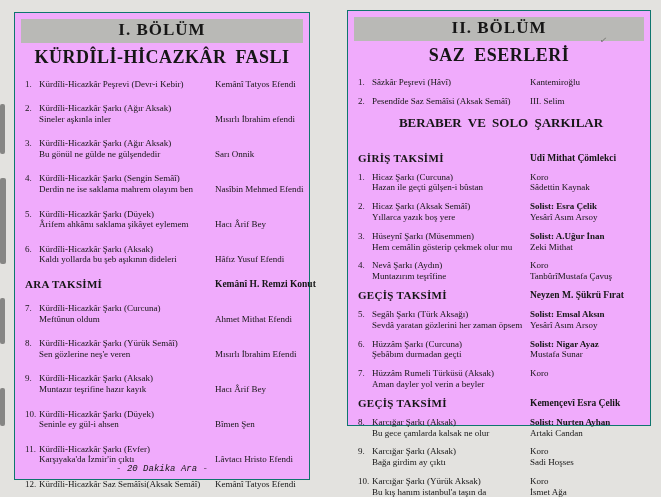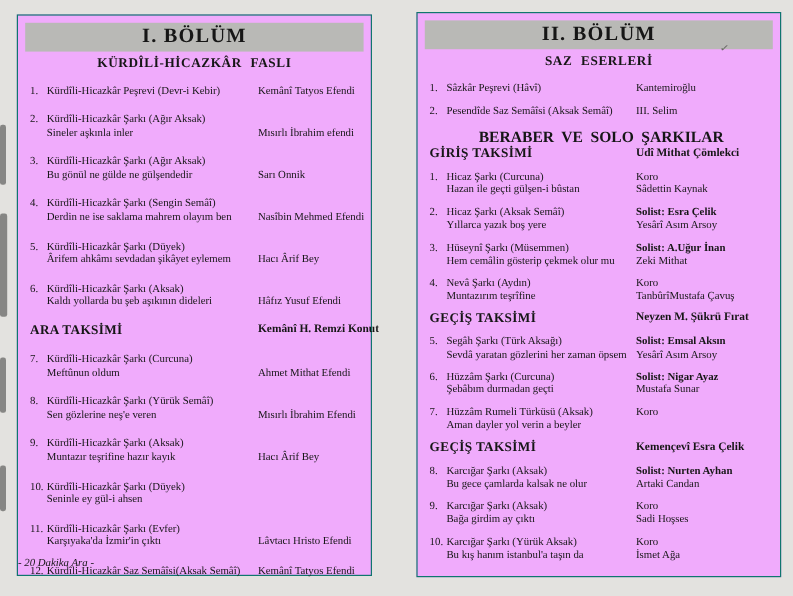--- a/index.html
+++ b/index.html
@@ -11,35 +11,35 @@
   }
   .page{position:relative;width:661px;height:497px;background:#e3e2df;overflow:hidden;}
 
   .panel{
     position:absolute;
     background:#f0abfc;
     border:1px solid #0f766e;
     box-sizing:border-box;
   }
   .panel-left{left:14px;top:12px;width:296px;height:468px;}
-  .panel-right{left:347px;top:10px;width:304px;height:471px;}
+  .panel-right{left:347px;top:10px;width:304px;height:416px;}
 
   .titlebar{
     margin:6px 6px 0 6px;
     background:#b9b9b6;
     text-align:center;
     font-weight:bold;
     font-size:17px;
     letter-spacing:1px;
     padding:1px 0 3px 0;
   }
   .subtitle{
     text-align:center;
     font-weight:bold;
-    font-size:11px;
+    font-size:18px;
     margin-top:4px;
     word-spacing:4px;
     letter-spacing:0.5px;
   }
 
   .rows{margin:11px 6px 0 10px;}
   .row{display:flex;}
   .panel-left .row{margin-bottom:13.5px;}
   .panel-right .row{margin-bottom:8px;}
 
@@ -66,28 +66,29 @@
   .section-row .rpart .line{font-weight:bold;font-size:9.5px;line-height:11px;}
 
   .heading-row{
     display:block;
     text-align:center;
     font-weight:bold;
     font-size:13px;
     word-spacing:3px;
     margin-top:1px;
   }
-  .panel-right .heading-row{margin-bottom:1px;}
+  .panel-right .heading-row{margin-bottom:22px;}
 
   .footer-note{
     position:absolute;
     left:0;right:0;bottom:5px;
-    text-align:left;
+    text-align:center;
     font-style:italic;
     font-size:9px;
+    font-family:Liberation Mono, monospace;
   }
 
   .pen-mark{
     position:absolute;
     left:252px;top:24px;
     font-size:9px;
     color:#6a6a66;
     transform:rotate(8deg);
   }
 
@@ -154,21 +155,21 @@
             <div class="line lyric">Derdin ne ise saklama mahrem olayım ben</div>
           </div>
           <div class="rpart">
             <div class="line">&nbsp;</div>
             <div class="line">Nasîbin Mehmed Efendi</div>
           </div>
         </div>
         <div class="row item-row">
           <div class="lpart">
             <div class="line"><span class="num">5.</span>Kürdîli-Hicazkâr Şarkı (Düyek)</div>
-            <div class="line lyric">Ârifem ahkâmı sevdadan şikâyet eylemem</div>
+            <div class="line lyric">Ârifem ahkâmı saklama şikâyet eylemem</div>
           </div>
           <div class="rpart">
             <div class="line">&nbsp;</div>
             <div class="line">Hacı Ârif Bey</div>
           </div>
         </div>
         <div class="row item-row">
           <div class="lpart">
             <div class="line"><span class="num">6.</span>Kürdîli-Hicazkâr Şarkı (Aksak)</div>
             <div class="line lyric">Kaldı yollarda bu şeb aşıkının dideleri</div>
@@ -213,20 +214,24 @@
           </div>
           <div class="rpart">
             <div class="line">&nbsp;</div>
             <div class="line">Hacı Ârif Bey</div>
           </div>
         </div>
         <div class="row item-row">
           <div class="lpart">
             <div class="line"><span class="num">10.</span>Kürdîli-Hicazkâr Şarkı (Düyek)</div>
             <div class="line lyric">Seninle ey gül-i ahsen</div>
+          </div>
+          <div class="rpart">
+            <div class="line">&nbsp;</div>
+            <div class="line">Bîmen Şen</div>
           </div>
         </div>
         <div class="row item-row">
           <div class="lpart">
             <div class="line"><span class="num">11.</span>Kürdîli-Hicazkâr Şarkı (Evfer)</div>
             <div class="line lyric">Karşıyaka'da İzmir'in çıktı</div>
           </div>
           <div class="rpart">
             <div class="line">&nbsp;</div>
             <div class="line">Lâvtacı Hristo Efendi</div>

